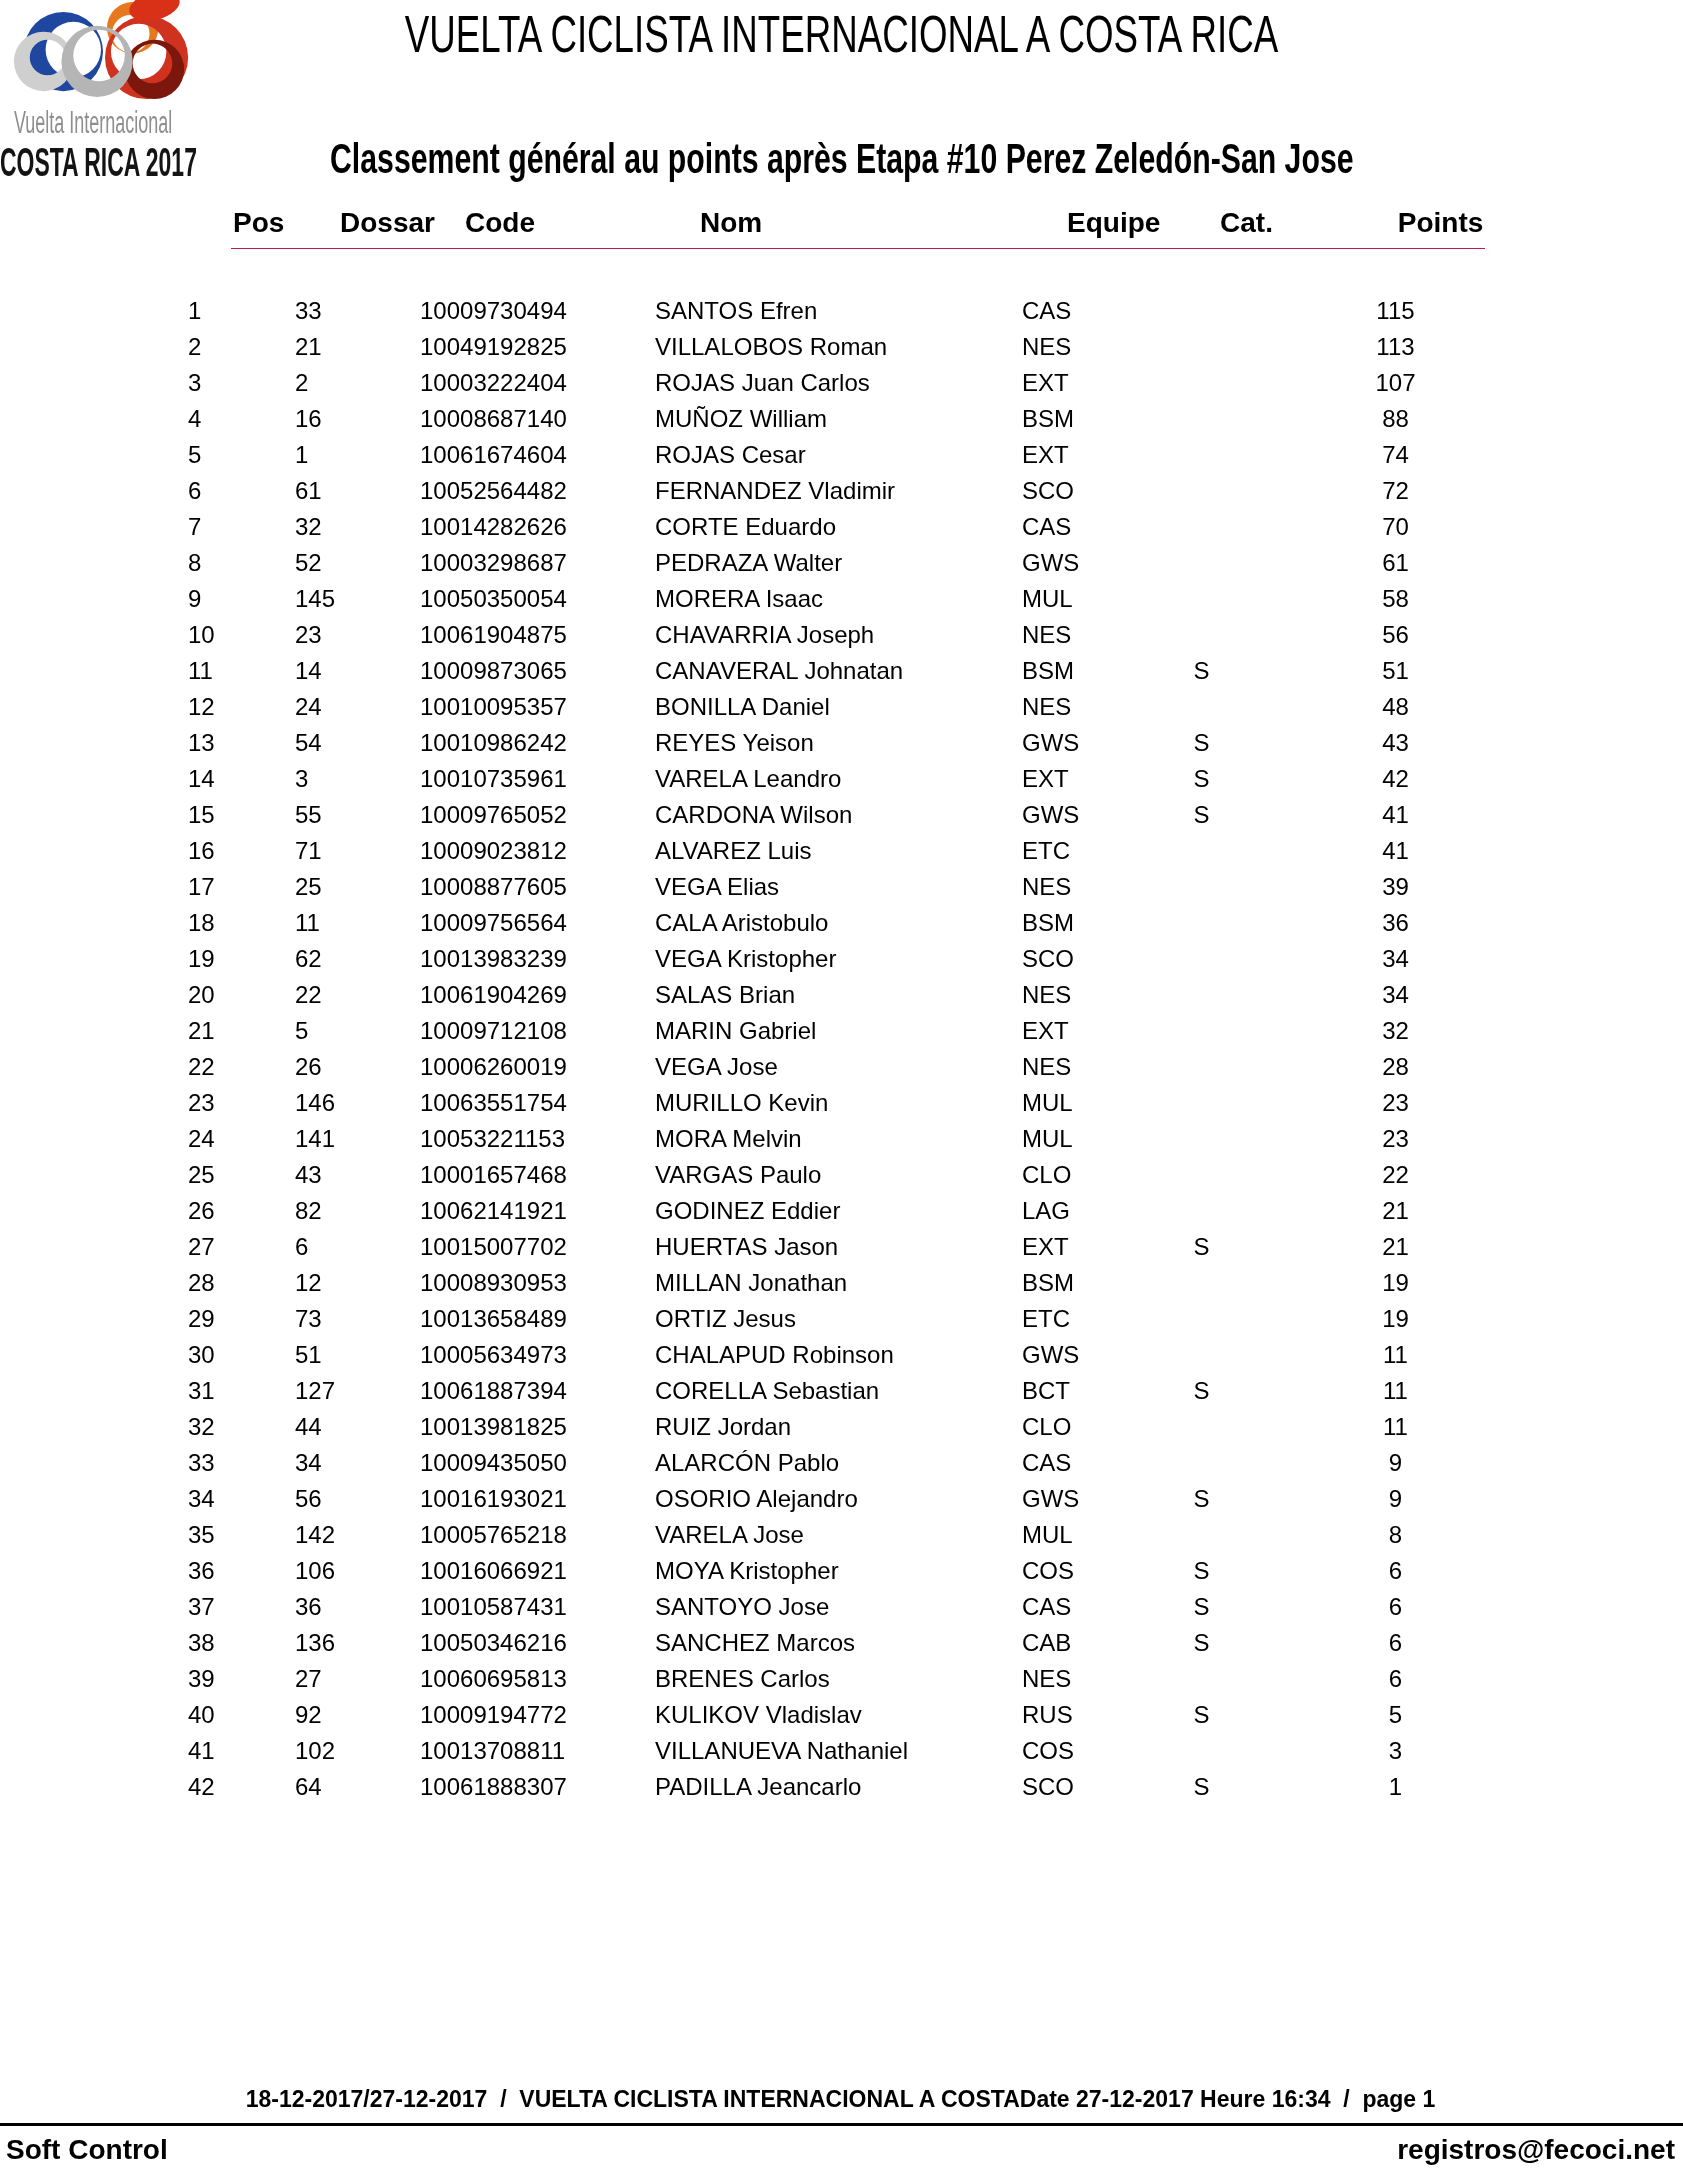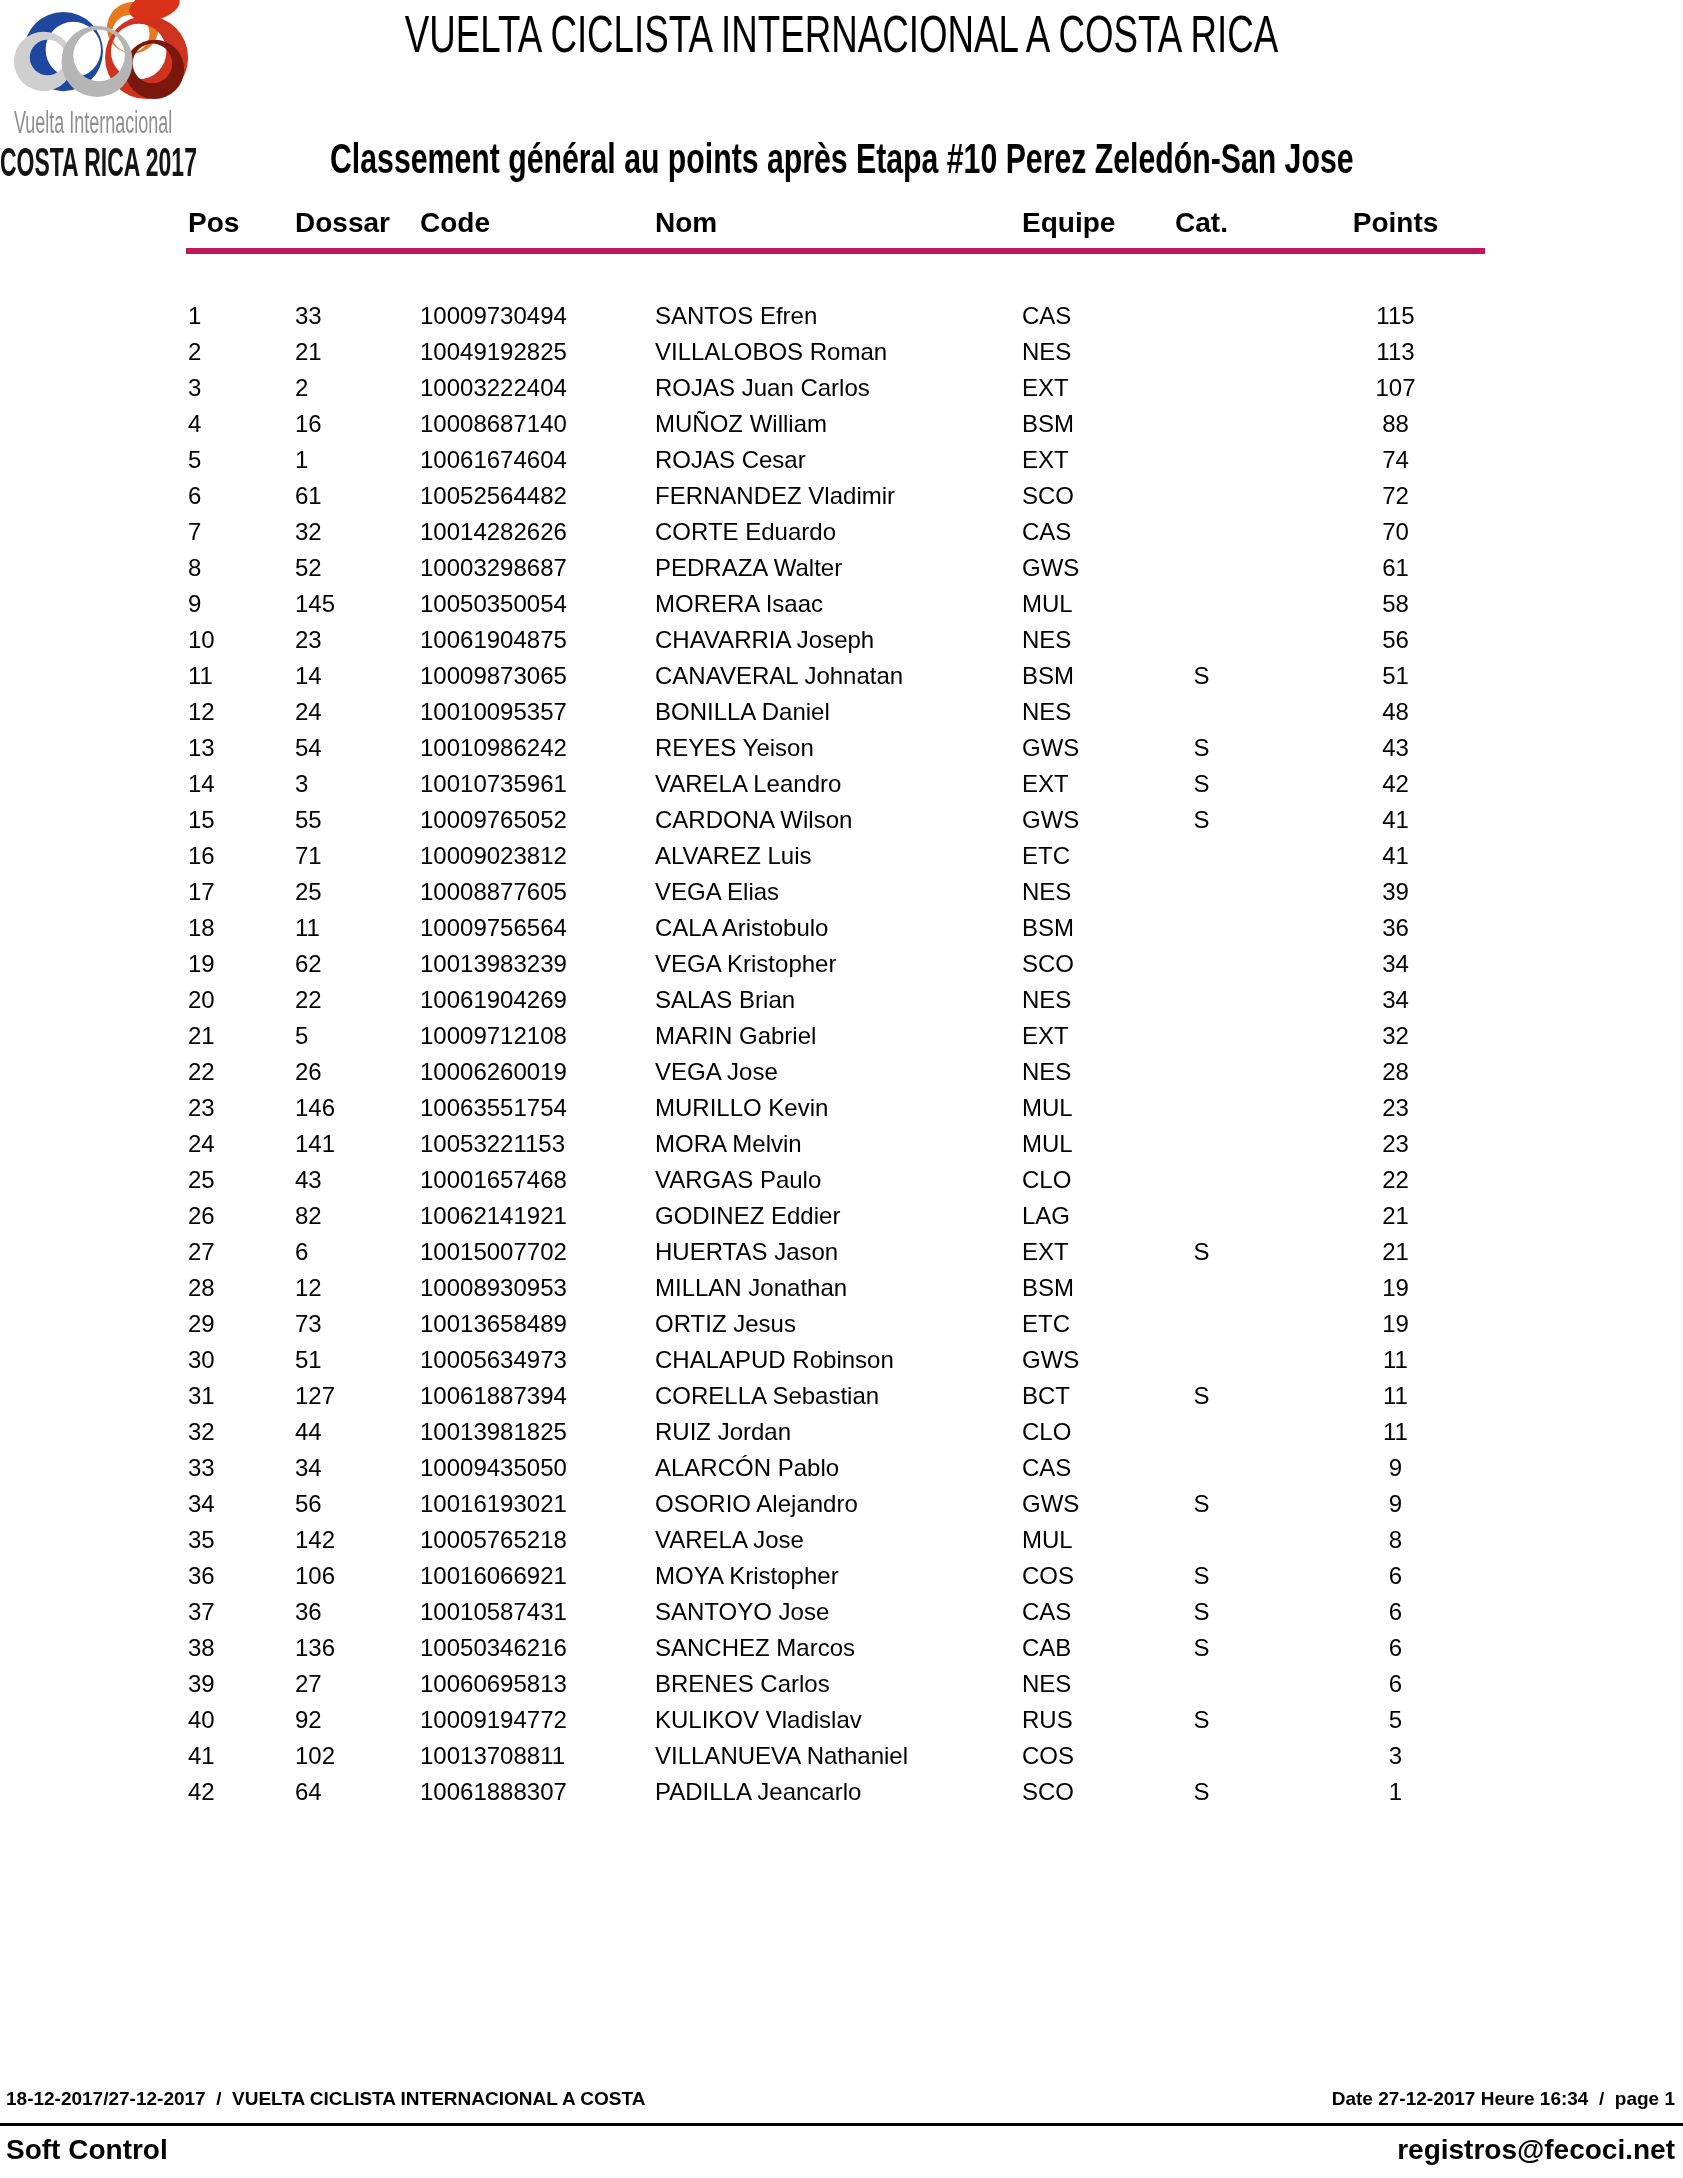--- a/index.html
+++ b/index.html
@@ -34,36 +34,36 @@
     text-align: center; font-size: 42px; font-weight: bold; line-height: 48px;
     white-space: nowrap;
     margin-top: 24px;
   }
 
   
   .results-table { position: absolute; left: 186px; top: 206px; width: 1299px; }
   .thead-row {
     display: grid; grid-template-columns: 107px 125px 235px 367px 132px 99px 235px;
     font-size: 28px; font-weight: bold; line-height: 34px;
-    padding-bottom: 8px; border-bottom: 6px solid #be185d;
+    padding-bottom: 8px; border-bottom: 1px solid #be185d; margin-left: 45px;
   }
   .tbody { margin-top: 44px; }
   .trow {
     display: grid; grid-template-columns: 107px 125px 235px 367px 132px 99px 235px;
     font-size: 24px; line-height: 36px; height: 36px;
   }
   .cell, .hcell { white-space: nowrap; overflow: visible; padding-left: 2px; }
   .c5, .h5 { text-align: center; padding-left: 0; }
   .c6, .h6 { text-align: center; padding-left: 54px; }
 
   
   .footer-line1 {
     position: absolute; left: 6px; right: 8px; top: 2085px;
-    display: flex; justify-content: space-between;
-    font-size: 19px; font-weight: bold; line-height: 28px; white-space: nowrap;
+    display: flex; justify-content: center;
+    font-size: 23px; font-weight: bold; line-height: 28px; white-space: nowrap;
   }
   .footer-rule { position: absolute; left: 0; top: 2123px; width: 1683px; height: 3px; background: #000; }
   .footer-line2 {
     position: absolute; left: 6px; right: 8px; top: 2136px;
     display: flex; justify-content: space-between;
     font-size: 28px; font-weight: bold; line-height: 28px; white-space: nowrap;
   }
 </style>
 </head>
 <body>

